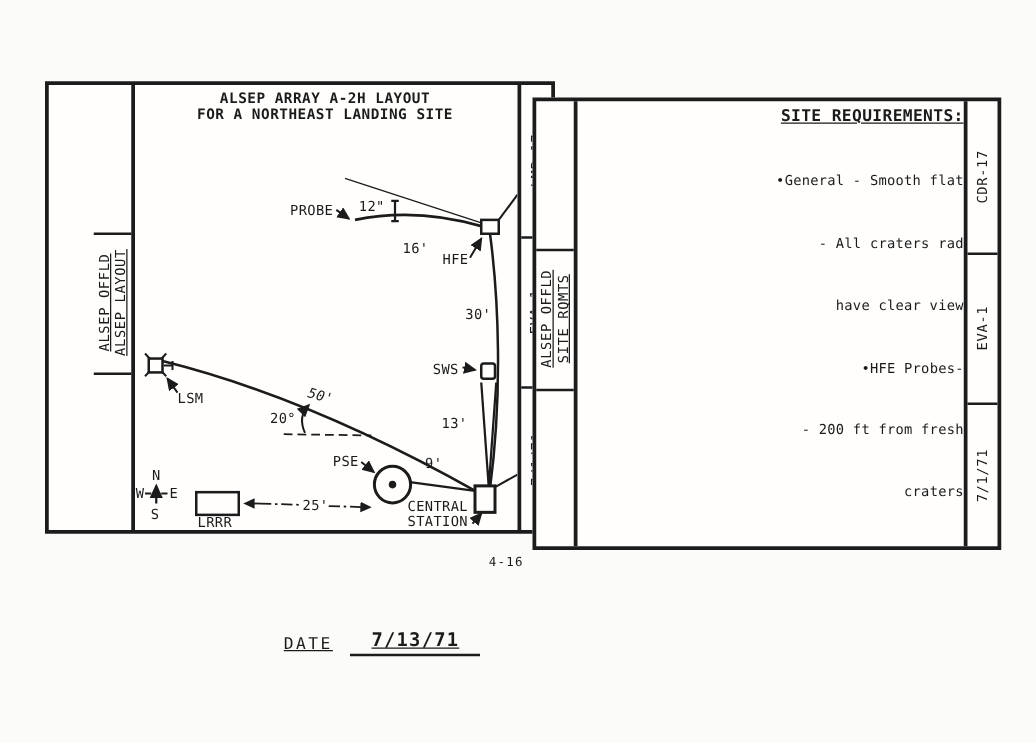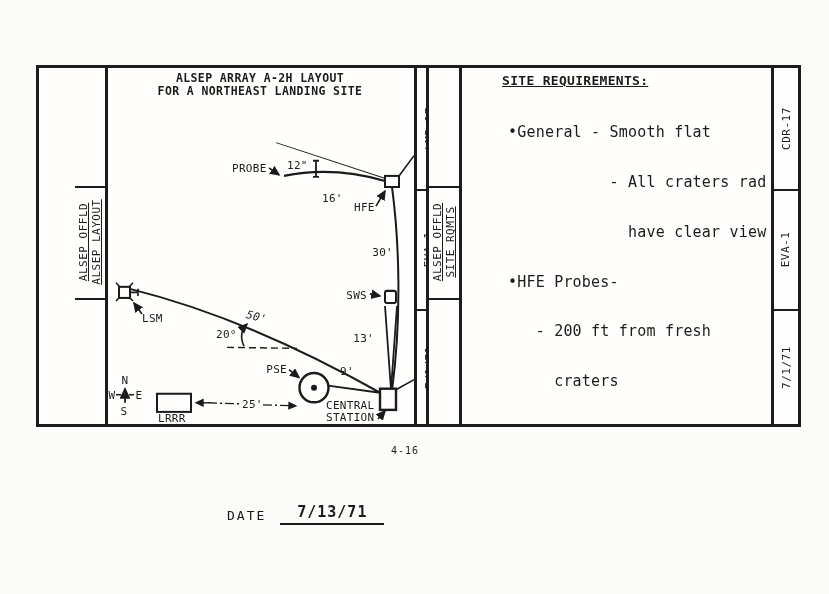--- a/index.html
+++ b/index.html
@@ -9,21 +9,21 @@
     font-family:"DejaVu Sans Mono","Liberation Mono",monospace;
     color:#1b1b1b;
     -webkit-font-smoothing:none;
   }
   .page{position:absolute;inset:0;}
   .panel{
     position:absolute;background:#fffefd;border:3px solid #1c1c1c;
     display:flex;flex-direction:row;
   }
   .panel-left{left:36px;top:65px;width:366px;height:356px;padding-left:36px;}
-  .panel-right{left:426px;top:65px;width:369px;height:356px;}
+  .panel-right{left:426px;top:78px;width:369px;height:356px;text-align:right;}
 
   
   .side-strip{position:relative;width:30px;border-right:3px solid #1c1c1c;flex:0 0 auto;}
   .side-strip .tick{position:absolute;left:0;right:0;border-top:2px solid #1c1c1c;height:0;}
   .tick-a{top:118px;} .tick-b{top:230px;}
   .side-tabs{
     position:absolute;left:50%;top:174px;
     transform:translate(-50%,-50%) rotate(-90deg);
     display:flex;flex-direction:column;gap:0px;align-items:center;
   }
@@ -42,26 +42,26 @@
   .rot{transform:rotate(-90deg);white-space:nowrap;font-size:11px;letter-spacing:.5px;}
 
   .content{flex:1 1 auto;position:relative;overflow:hidden;}
   .content svg{display:block;width:100%;height:100%;}
 
   
   .req-heading{
     margin:5px 0 0 40px;font-size:13px;font-weight:bold;
     text-decoration:underline;white-space:pre;letter-spacing:.3px;
   }
-  .req-lines{margin:3px 0 0 46px;font-size:15px;line-height:16.6px;white-space:pre;letter-spacing:.2px;}
+  .req-lines{margin:3px 0 0 46px;font-size:11px;line-height:16.6px;white-space:pre;letter-spacing:.2px;}
   .req-line{white-space:pre;}
 
   
   .page-number{position:absolute;left:391px;top:445px;font-size:10px;letter-spacing:1px;}
-  .date-row{position:absolute;left:227px;top:503px;display:flex;align-items:flex-end;}
+  .date-row{position:absolute;left:227px;top:503px;display:flex;align-items:flex-end;text-decoration:underline;}
   .date-label{font-size:13px;letter-spacing:2px;padding-bottom:2px;}
   .date-value{
     margin-left:14px;min-width:96px;text-align:center;
     font-size:15px;font-weight:bold;letter-spacing:1px;
     border-bottom:2px solid #1c1c1c;padding:0 4px 2px 4px;
   }
 
   svg text{font-family:"DejaVu Sans Mono","Liberation Mono",monospace;fill:#1b1b1b;}
   .dtxt{font-size:11px;letter-spacing:.3px;}
   .dtitle{font-size:11.5px;font-weight:bold;letter-spacing:.4px;}

